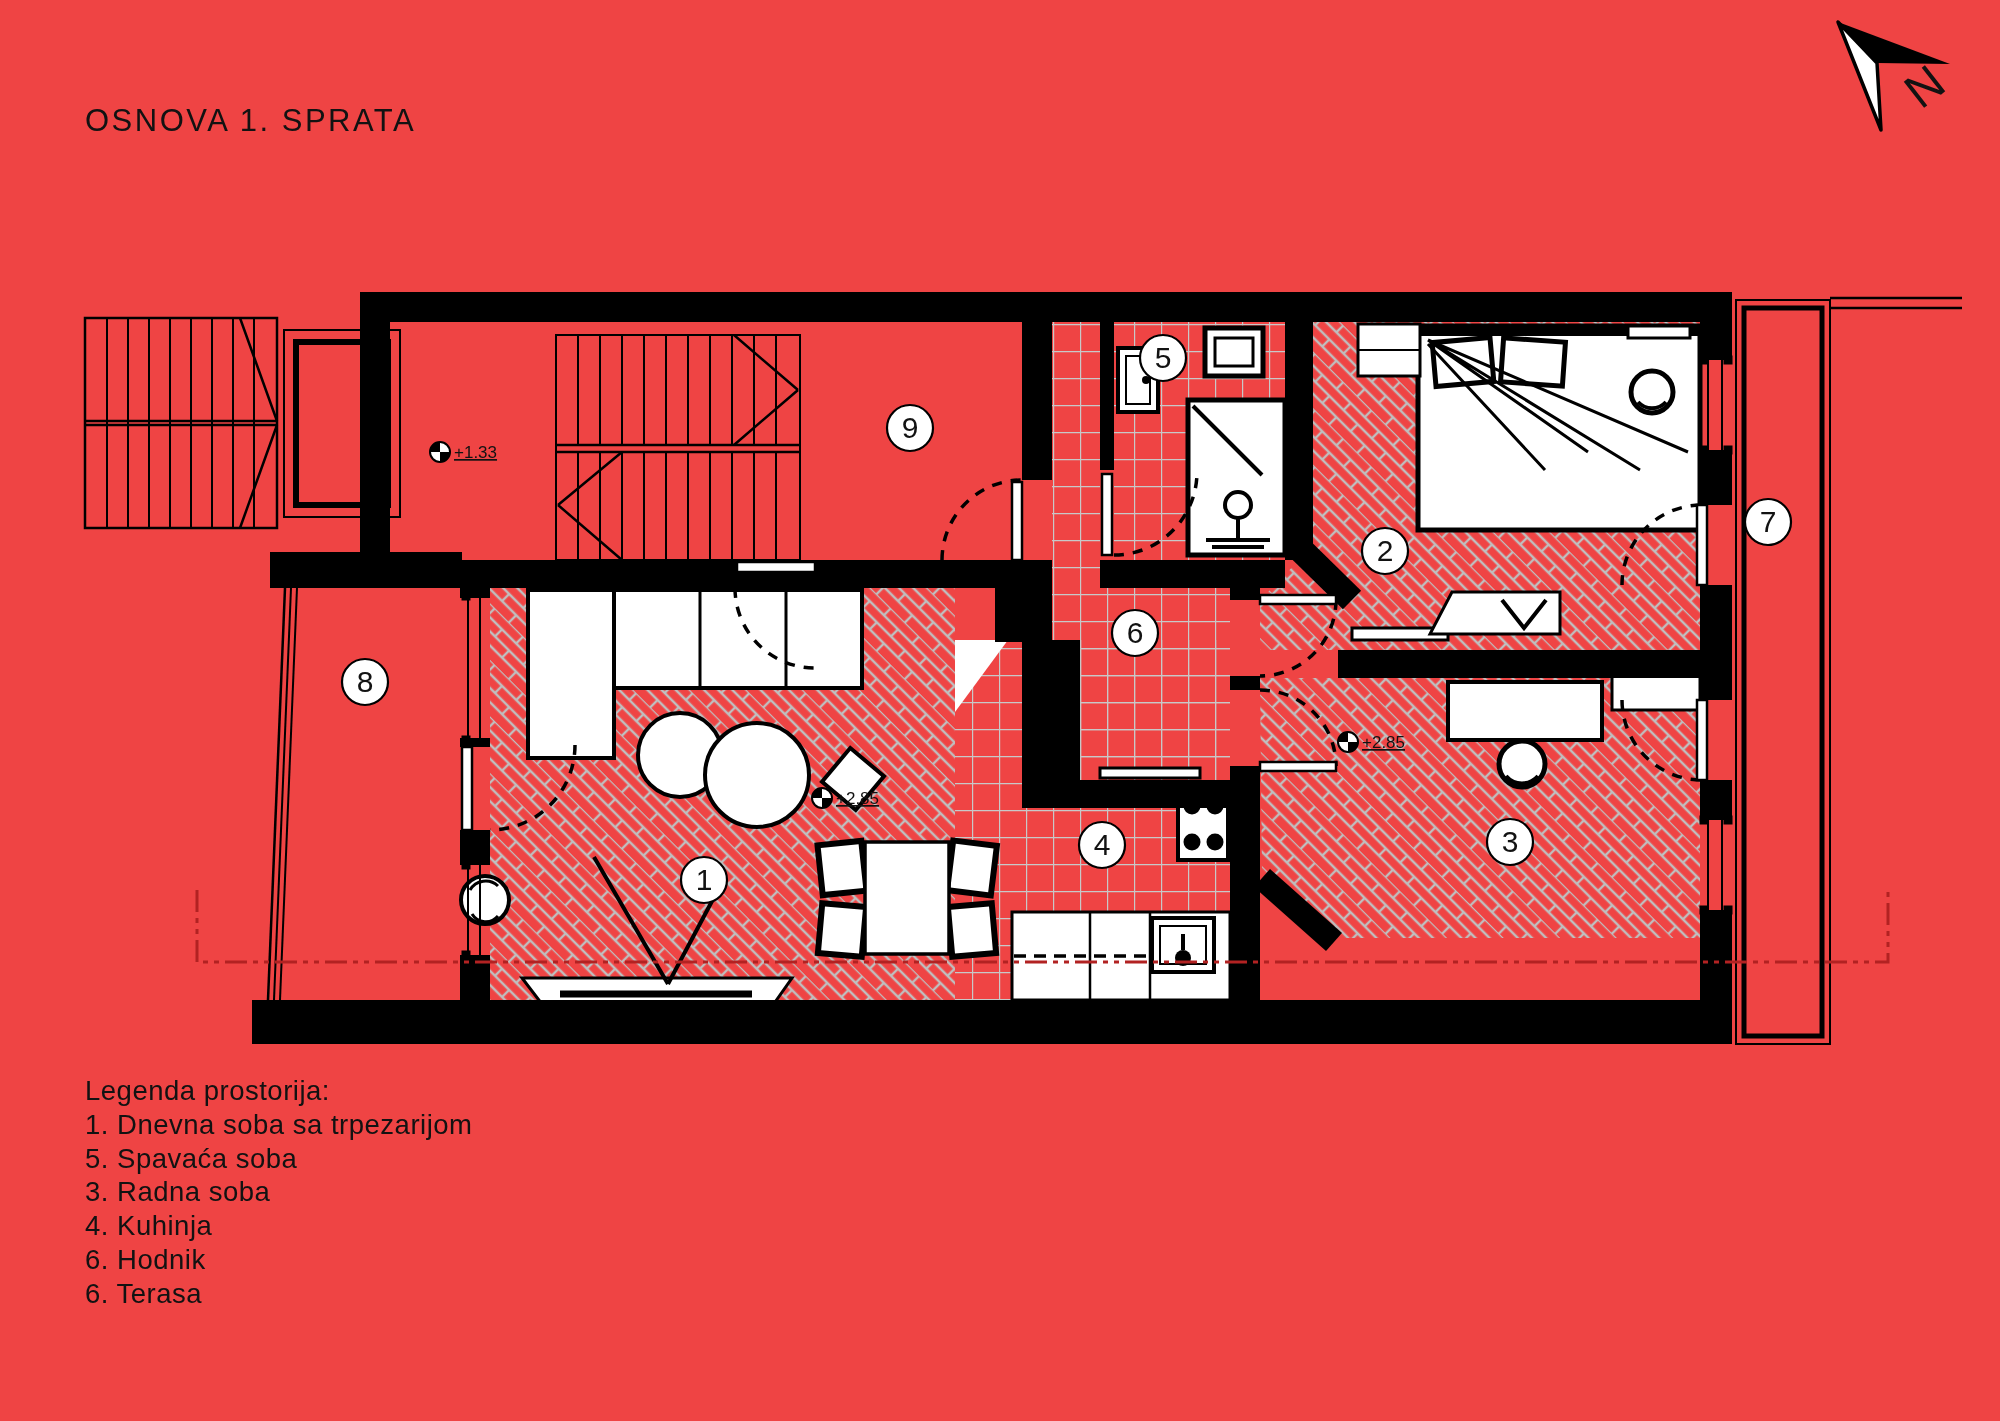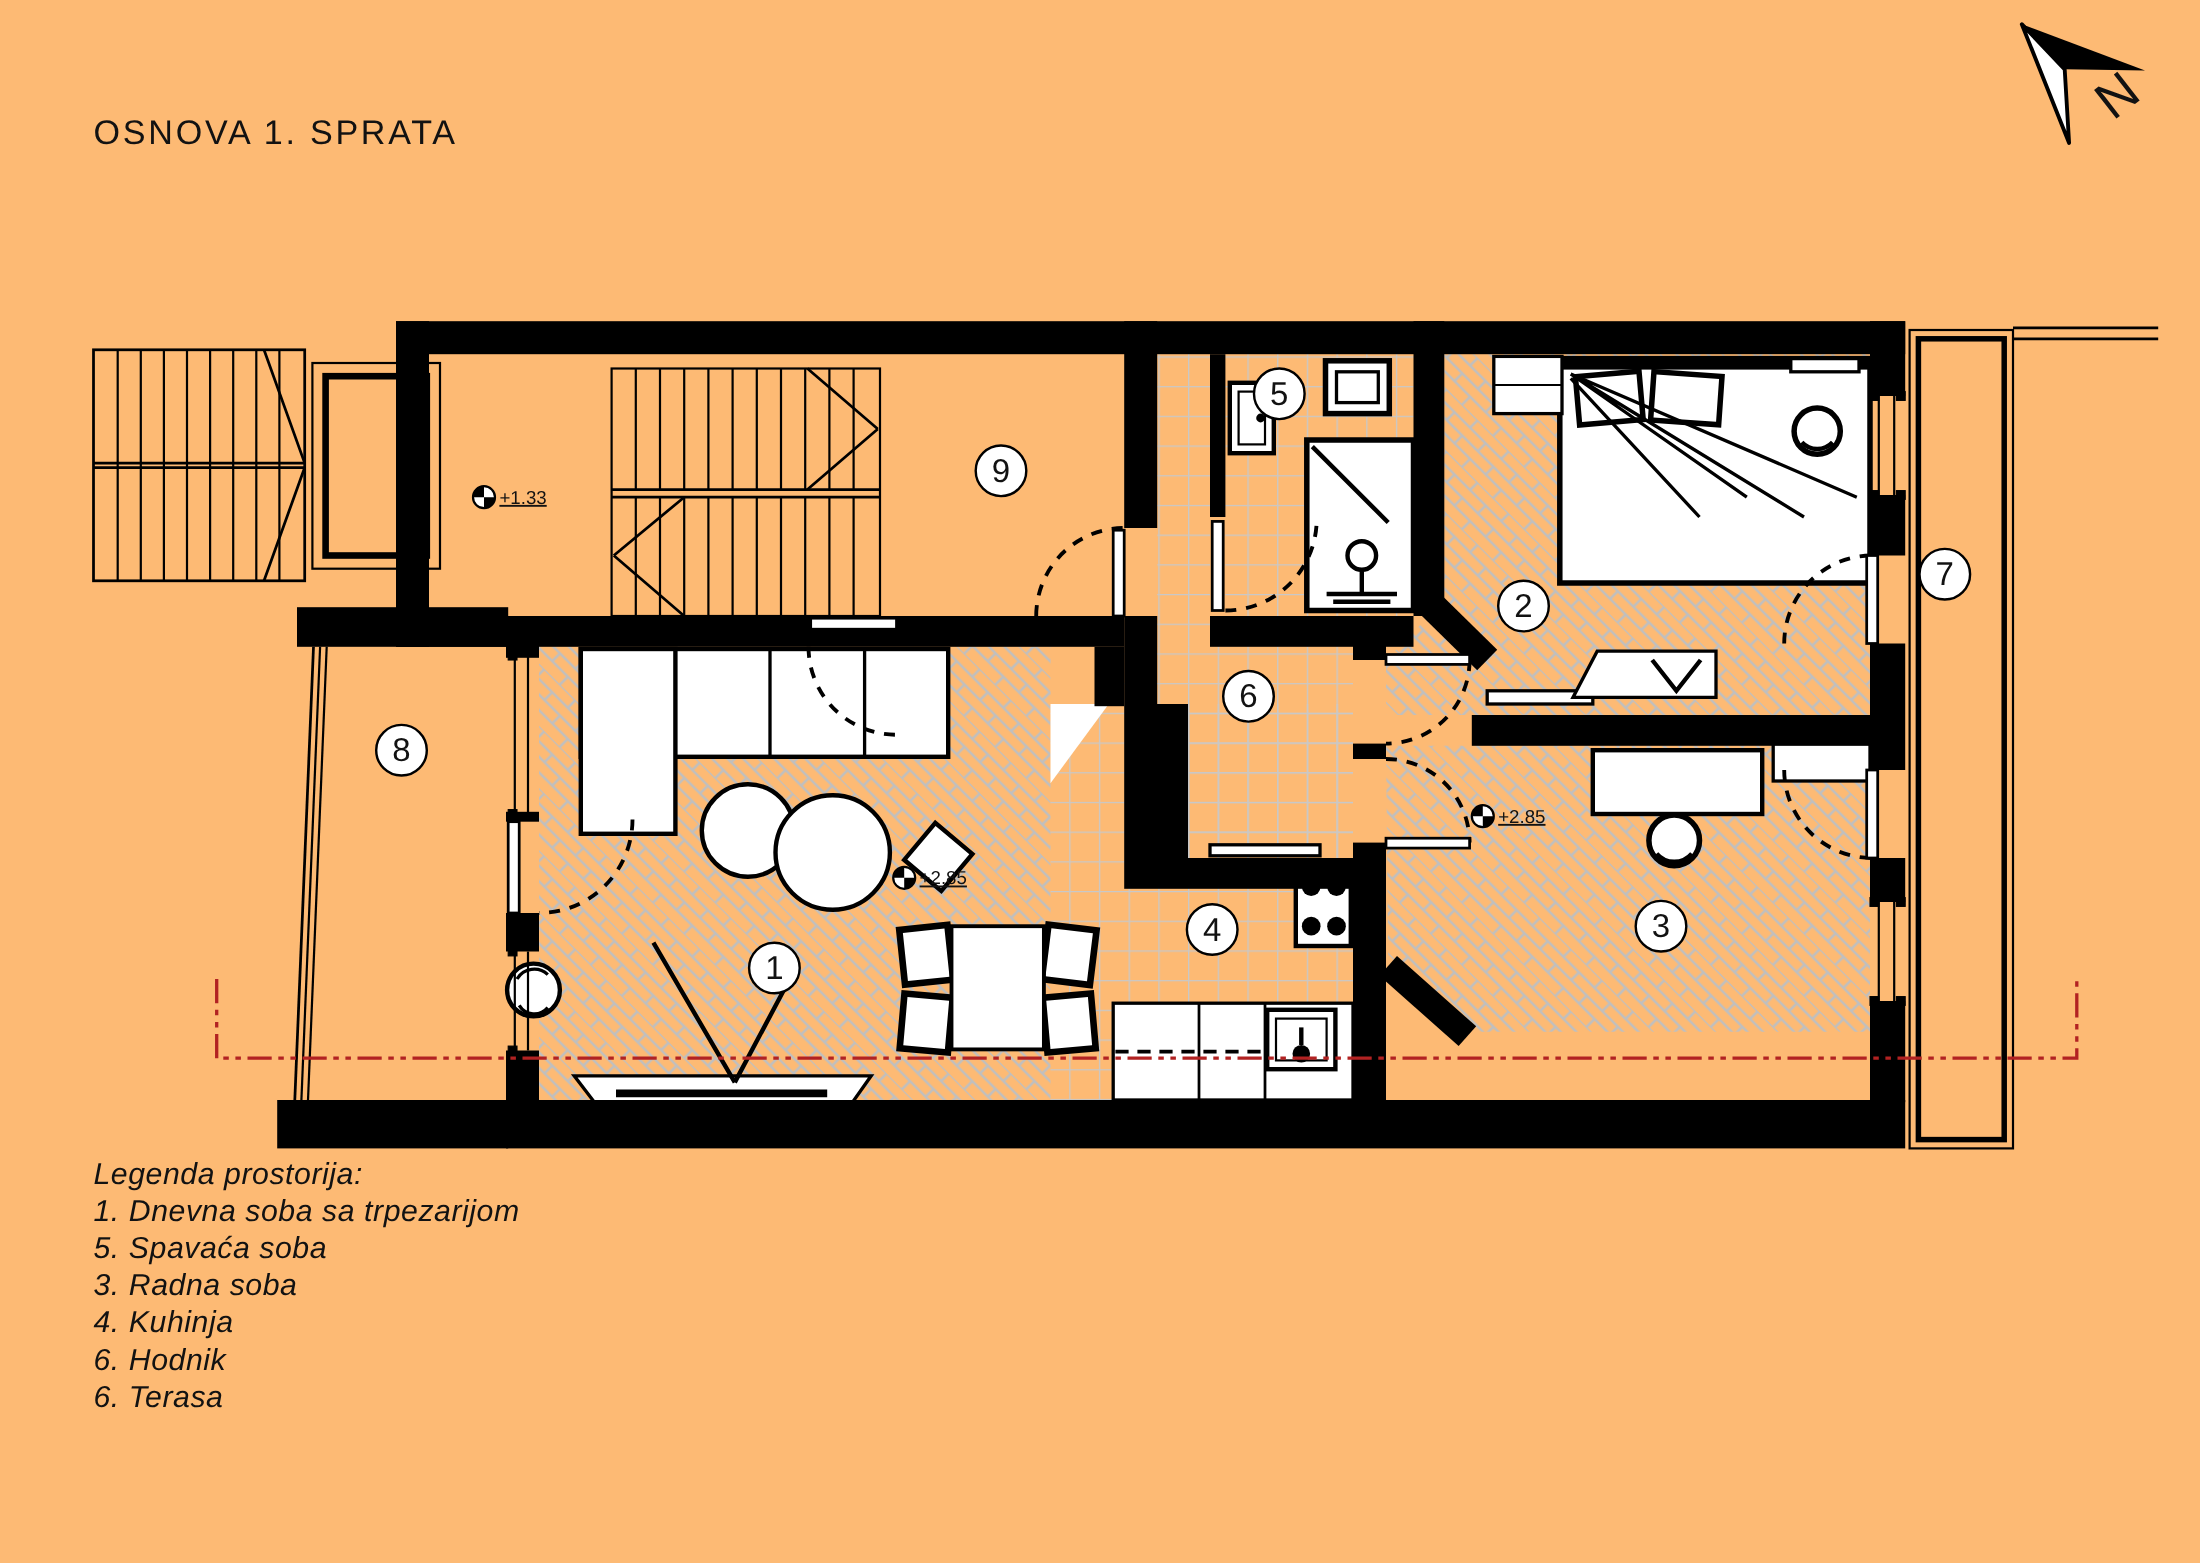--- a/index.html
+++ b/index.html
@@ -1,21 +1,21 @@
 <!DOCTYPE html>
 <html><head>
 <meta charset="utf-8">
 <style>
   html,body{margin:0;padding:0;background:#fff;}
-  .screen{position:relative;width:2000px;height:1421px;background:#fdba74;overflow:hidden;
+  .screen{position:relative;width:2000px;height:1421px;background:#ef4444;overflow:hidden;
           font-family:"Liberation Sans", sans-serif;color:#111;}
   .plan-title{position:absolute;left:85px;top:103px;font-size:31px;letter-spacing:2.5px;
               font-weight:400;color:#121212;white-space:nowrap;}
-  .legend{position:absolute;left:85px;top:1050px;font-size:27.5px;line-height:33.8px;
-          letter-spacing:0.5px;color:#121212;font-style:italic;}
+  .legend{position:absolute;left:85px;top:1074px;font-size:27.5px;line-height:33.8px;
+          letter-spacing:0.5px;color:#121212;}
   .legend div{white-space:nowrap;}
   svg{position:absolute;left:0;top:0;}
   text{font-family:"Liberation Sans", sans-serif;fill:#121212;}
   .roomnum{font-size:30px;}
   .lvl{font-size:17px;text-decoration:underline;}
 </style>
 </head>
 <body>
 
 <div class="screen">

